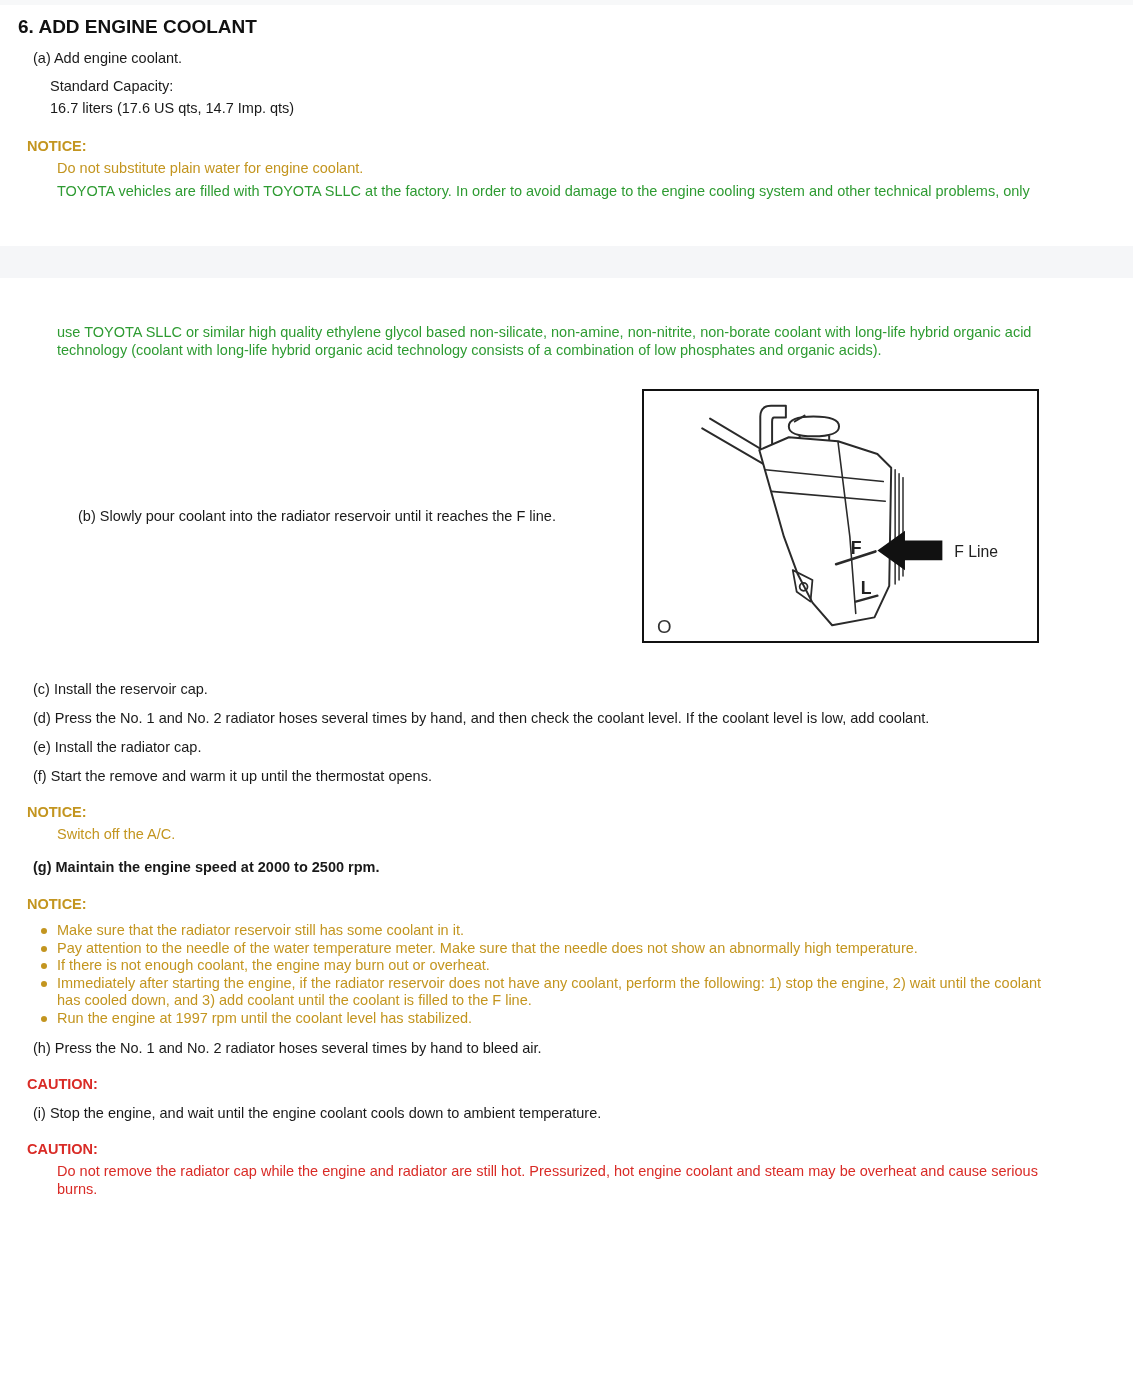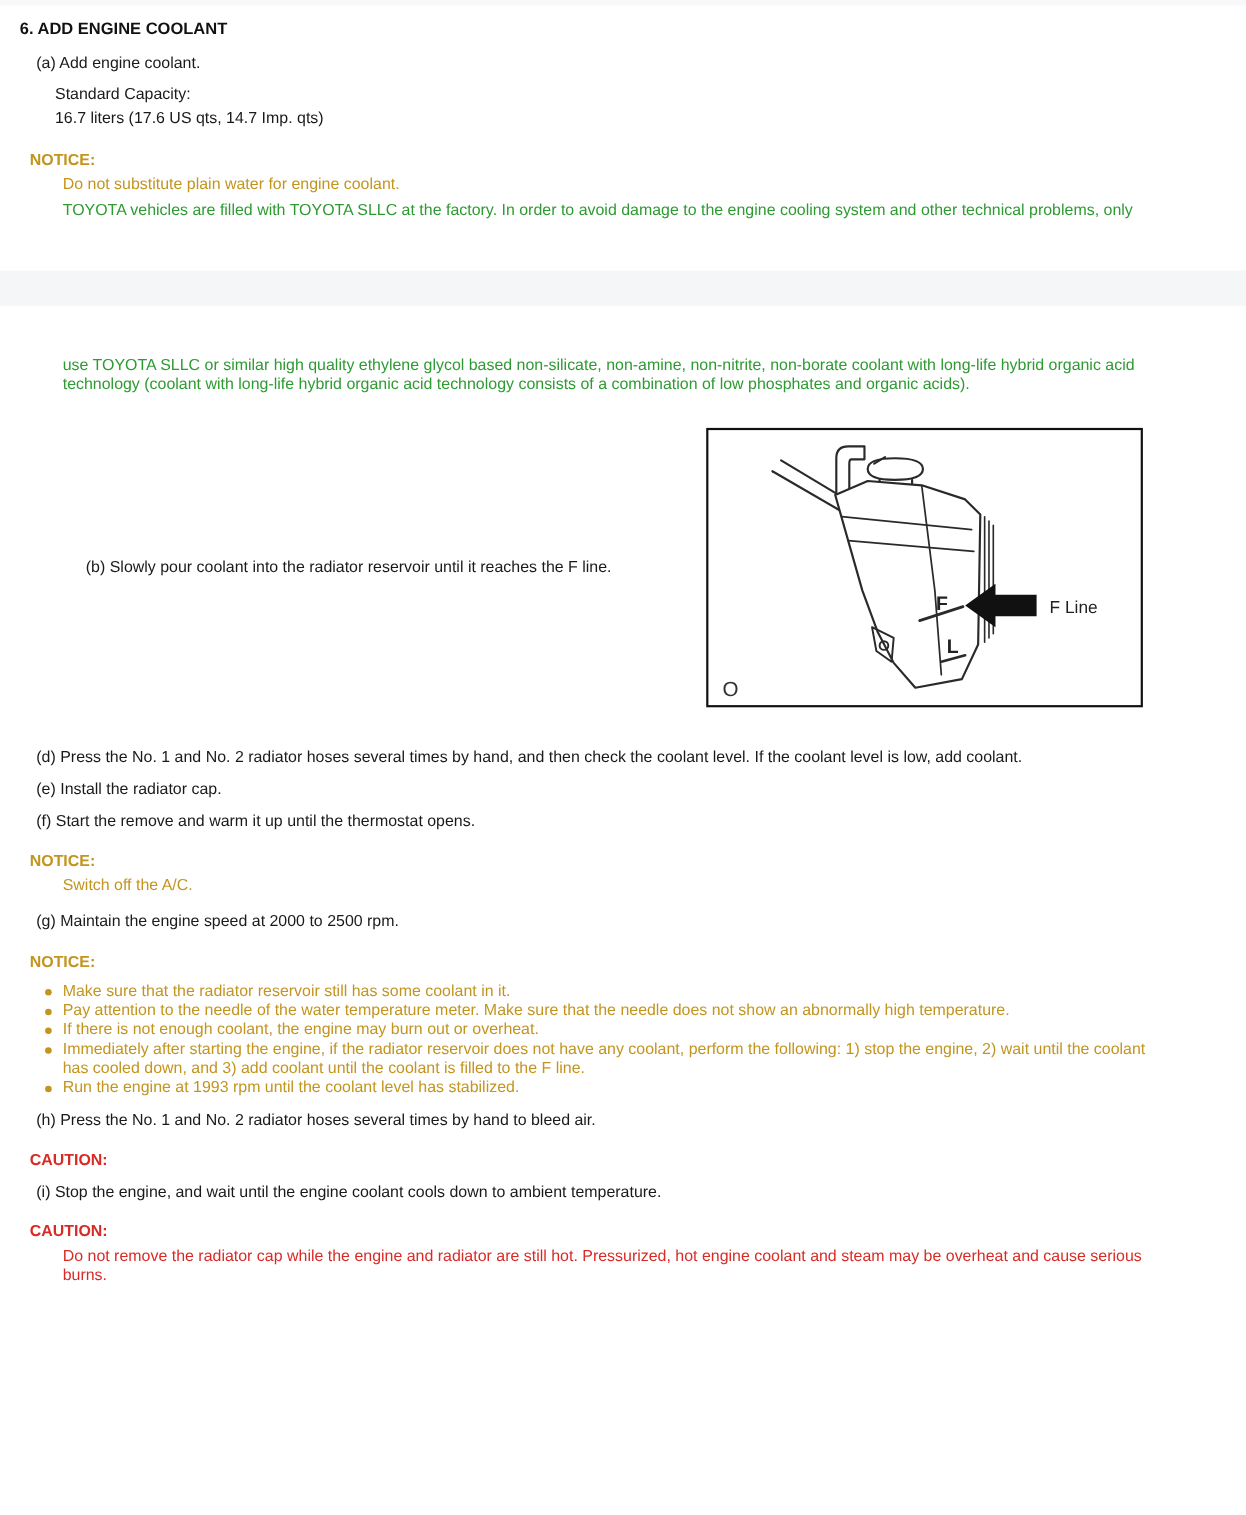--- a/index.html
+++ b/index.html
@@ -10,21 +10,21 @@
     -webkit-font-smoothing:antialiased;
   }
   :root{
     --notice:#c3951f;
     --hint:#2e9b32;
     --caution:#d92b26;
   }
   .top-strip{height:5px;background:#f7f8f9;width:100%;}
   .doc{position:relative;}
   h1.doc-heading{
-    font-size:15px;font-weight:bold;color:#111;
+    font-size:19px;font-weight:bold;color:#111;
     margin:13px 0 0 18px;line-height:18px;
   }
   .step{margin:12px 0 0 33px;}
   .step.first{margin-top:14px;}
   .capacity{margin:11px 0 0 50px;}
   .capacity .cap-value{margin-top:5px;}
   .sec-label{
     font-weight:bold;margin:19px 0 0 27px;line-height:17px;
   }
   .sec-label.tight{margin-top:21px;}
@@ -57,21 +57,21 @@
   .bullet-list li{position:relative;margin:0;}
   .bullet-list li + li{margin-top:0;}
   .bullet-list li::before{
     content:"";position:absolute;left:-16px;top:6px;width:6px;height:6px;
     border-radius:50%;background:currentColor;
   }
   .notice-list{max-width:1040px;}
   .notice-list li{max-width:985px;}
   .caution-list li{margin-top:1px;}
   .caution-final{max-width:985px;margin-top:4px;line-height:18px;}
-  .g-step{margin-top:16px;}
+  .g-step{margin-top:16px;font-weight:bold;}
   .h-step{margin-top:13px;}
   .i-step{margin-top:12px;}
   .label-after-f{margin-top:19px;}
 </style>
 </head>
 <body>
 
 <div class="top-strip"></div>
 
 <div class="doc">
@@ -147,40 +147,41 @@
 
         <polygon fill="#111" points="236,162 264,142 264,152 302,152 302,172 264,172 264,182"></polygon>
         <text x="314" y="169" font-size="16" fill="#222">F Line</text>
 
         <text x="12" y="246" font-size="19" fill="#333">O</text>
       </svg>
     </div>
   </div>
 
   <div class="steps-cdef">
+    <p class="step" style="margin-top:0">(c) Install the reservoir cap.</p>
     <p class="step">(d) Press the No. 1 and No. 2 radiator hoses several times by hand, and then check the coolant level. If the coolant level is low, add coolant.</p>
     <p class="step">(e) Install the radiator cap.</p>
     <p class="step">(f) Start the remove and warm it up until the thermostat opens.</p>
   </div>
 
   <div class="notice">
     <div class="sec-label label-after-f">NOTICE:</div>
     <div class="sec-text">Switch off the A/C.</div>
   </div>
 
   <p class="step g-step">(g) Maintain the engine speed at 2000 to 2500 rpm.</p>
 
   <div class="notice">
     <div class="sec-label" style="margin-top:20px">NOTICE:</div>
     <ul class="bullet-list notice-list">
       <li>Make sure that the radiator reservoir still has some coolant in it.</li>
       <li>Pay attention to the needle of the water temperature meter. Make sure that the needle does not show an abnormally high temperature.</li>
       <li>If there is not enough coolant, the engine may burn out or overheat.</li>
       <li>Immediately after starting the engine, if the radiator reservoir does not have any coolant, perform the following: 1) stop the engine, 2) wait until the coolant has cooled down, and 3) add coolant until the coolant is filled to the F line.</li>
-      <li>Run the engine at 1993 rpm until the coolant level has stabilized.</li>
+      <li>Run the engine at 1997 rpm until the coolant level has stabilized.</li>
     </ul>
   </div>
 
   <p class="step h-step">(h) Press the No. 1 and No. 2 radiator hoses several times by hand to bleed air.</p>
 
   <div class="caution">
     <div class="sec-label">CAUTION:</div>
   </div>
 
   <p class="step i-step">(i) Stop the engine, and wait until the engine coolant cools down to ambient temperature.</p>

